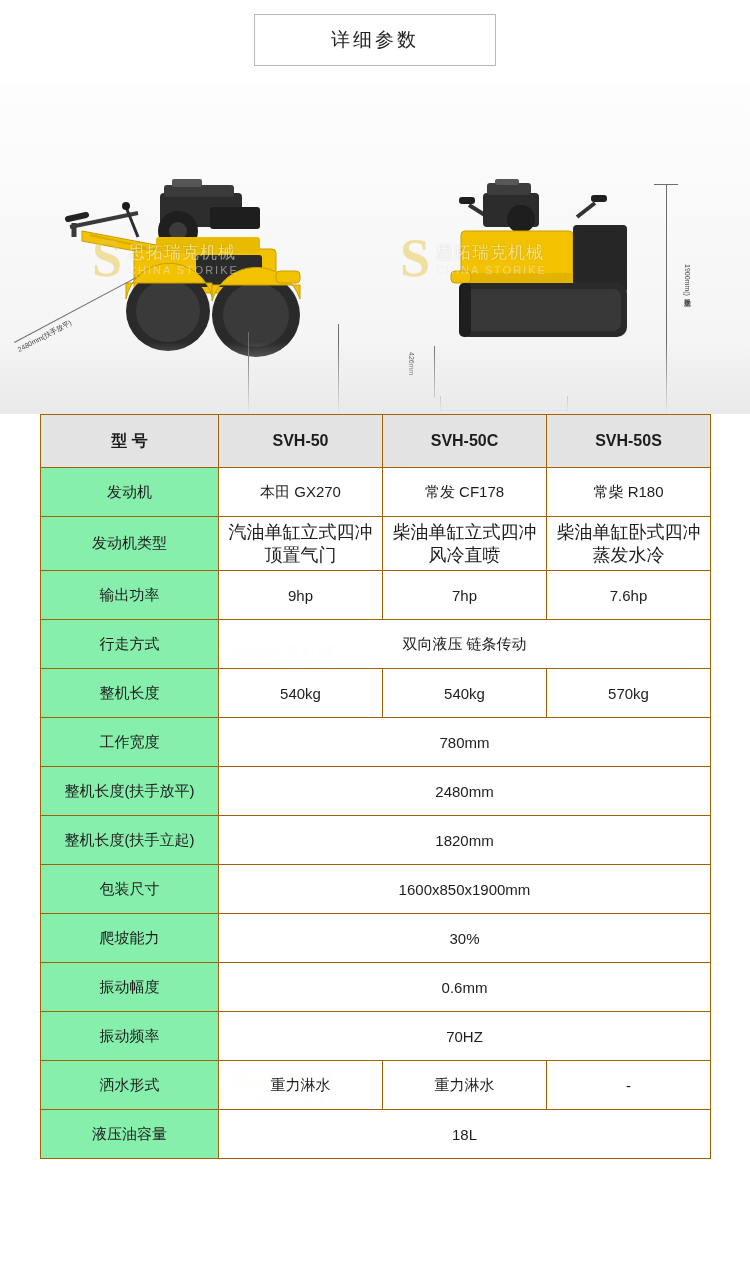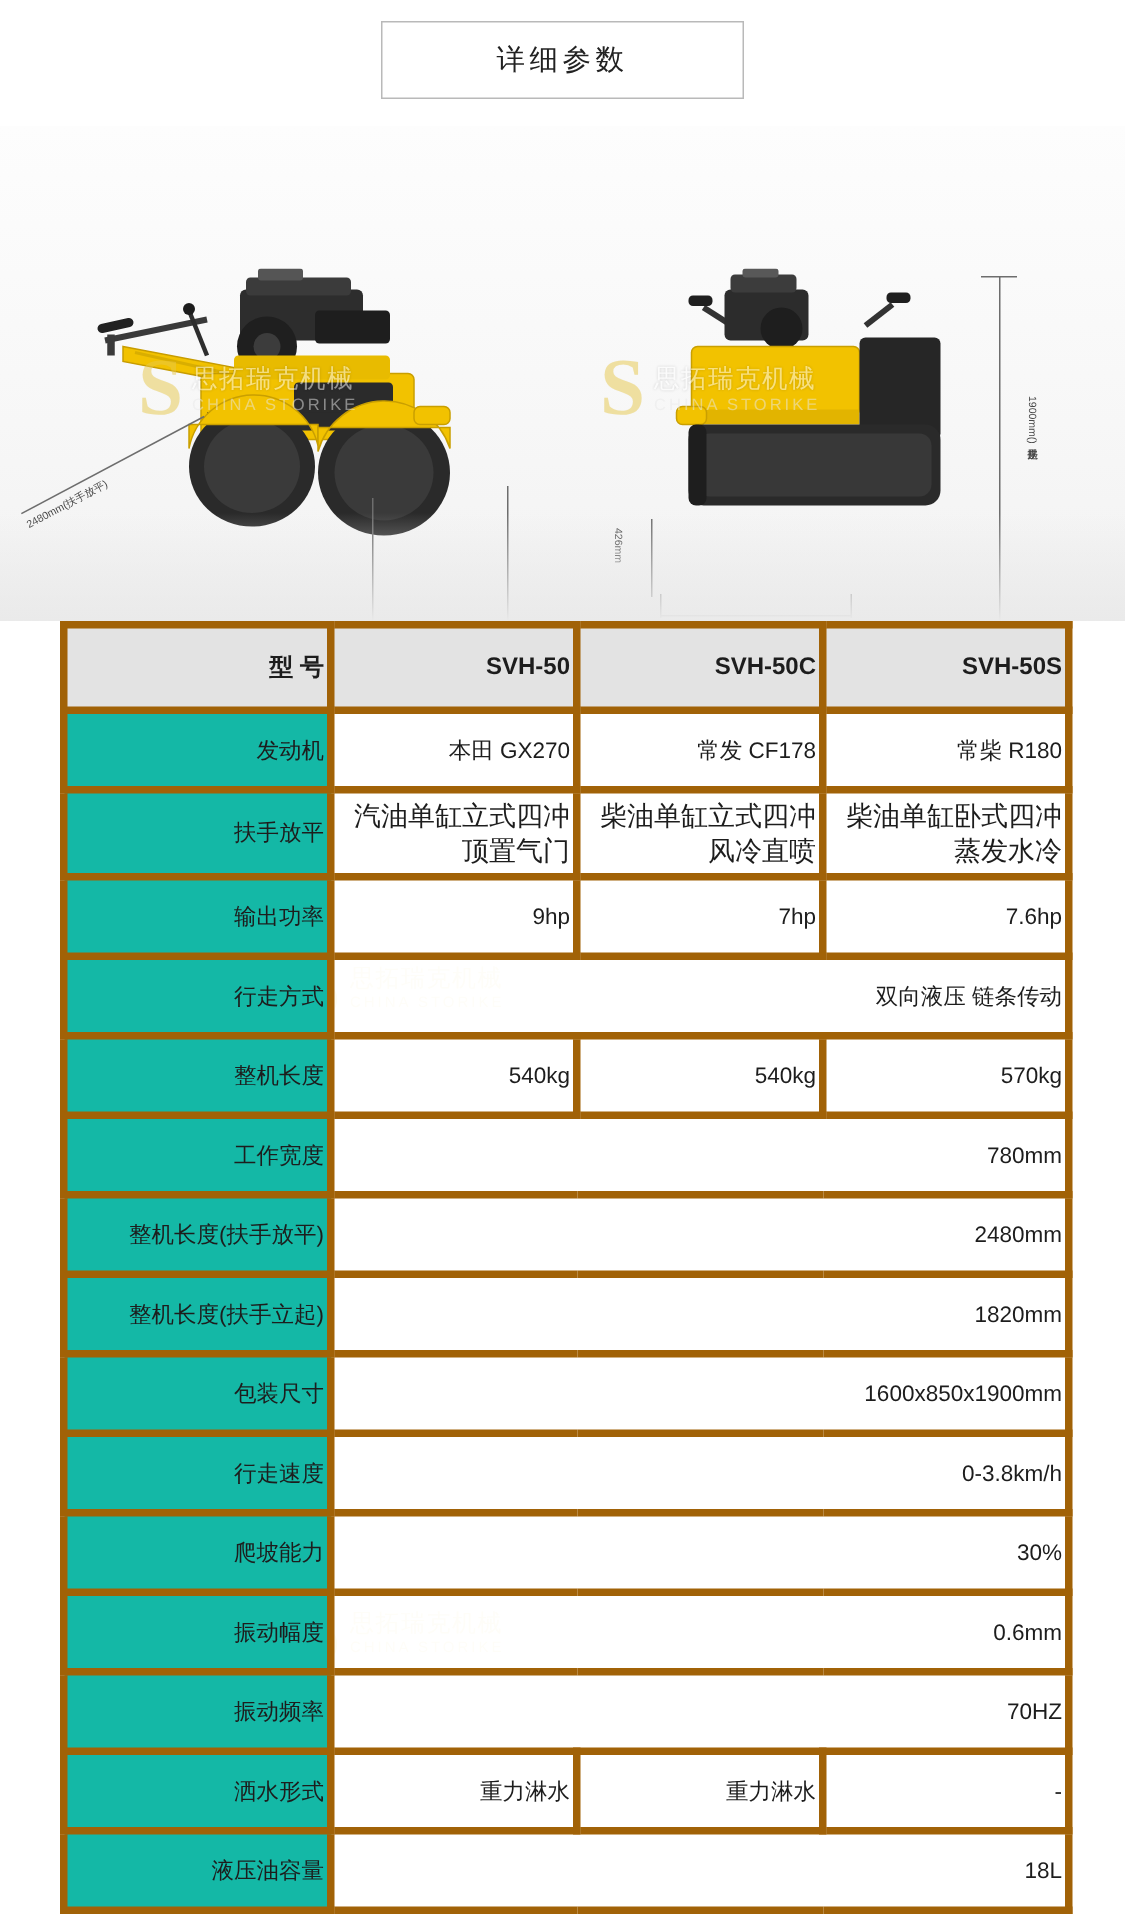--- a/index.html
+++ b/index.html
@@ -81,37 +81,37 @@
   table{
     border-collapse:collapse;
     width:670px;
     table-layout:fixed;
     position:relative;
     z-index:2;
   }
   col.c0{width:178px;}
   col.c1,col.c2,col.c3{width:164px;}
   th,td{
-    border:5px solid #a16207;
-    text-align:right;
+    border:1px solid #a16207;
+    text-align:center;
     vertical-align:middle;
     font-size:15px;
     color:#1d1d1d;
     height:40px;
     padding:4px 2px;
     background:rgba(255,255,255,.82);
   }
   thead th{
     background:#e3e3e3;
     font-weight:bold;
     font-size:16px;
     height:44px;
   }
   td.rowhead{
-    background:#14b8a6;
+    background:#86efac;
     font-size:15px;
   }
   td.two-line{line-height:1.25;font-size:18px;}
   .tbl-outer{position:relative;}
 </style>
 </head>
 <body>
 
 <div class="page">
 
@@ -254,21 +254,21 @@
         </tr>
       </thead>
       <tbody id="spec-body">
           <tr>
             <td class="rowhead">发动机</td>
             <td>本田 GX270</td>
             <td>常发 CF178</td>
             <td>常柴 R180</td>
           </tr>
           <tr>
-            <td class="rowhead">扶手放平</td>
+            <td class="rowhead">发动机类型</td>
             <td class="two-line">汽油单缸立式四冲<br>顶置气门</td>
             <td class="two-line">柴油单缸立式四冲<br>风冷直喷</td>
             <td class="two-line">柴油单缸卧式四冲<br>蒸发水冷</td>
           </tr>
           <tr>
             <td class="rowhead">输出功率</td>
             <td>9hp</td>
             <td>7hp</td>
             <td>7.6hp</td>
           </tr>
@@ -292,24 +292,20 @@
           </tr>
           <tr>
             <td class="rowhead">整机长度(扶手立起)</td>
             <td colspan="3">1820mm</td>
           </tr>
           <tr>
             <td class="rowhead">包装尺寸</td>
             <td colspan="3">1600x850x1900mm</td>
           </tr>
           <tr>
-            <td class="rowhead">行走速度</td>
-            <td colspan="3">0-3.8km/h</td>
-          </tr>
-          <tr>
             <td class="rowhead">爬坡能力</td>
             <td colspan="3">30%</td>
           </tr>
           <tr>
             <td class="rowhead">振动幅度</td>
             <td colspan="3">0.6mm</td>
           </tr>
           <tr>
             <td class="rowhead">振动频率</td>
             <td colspan="3">70HZ</td>

